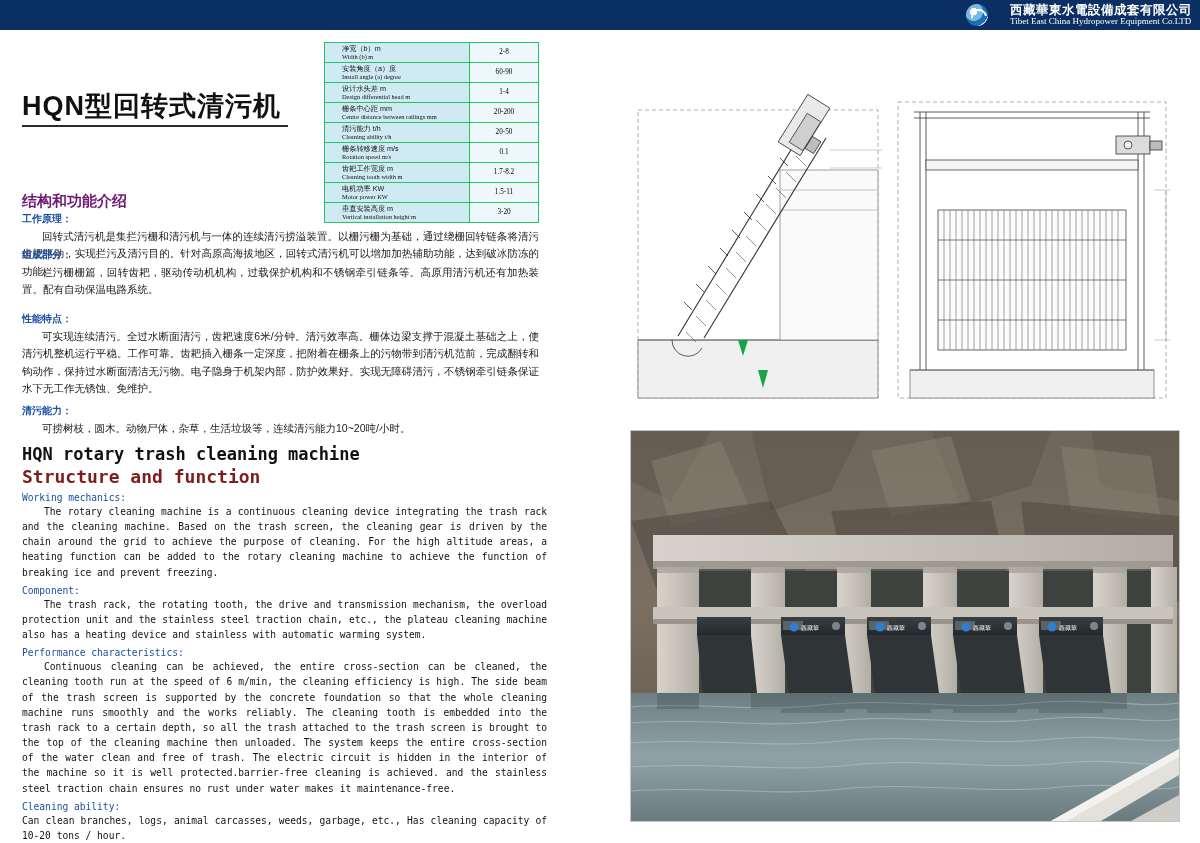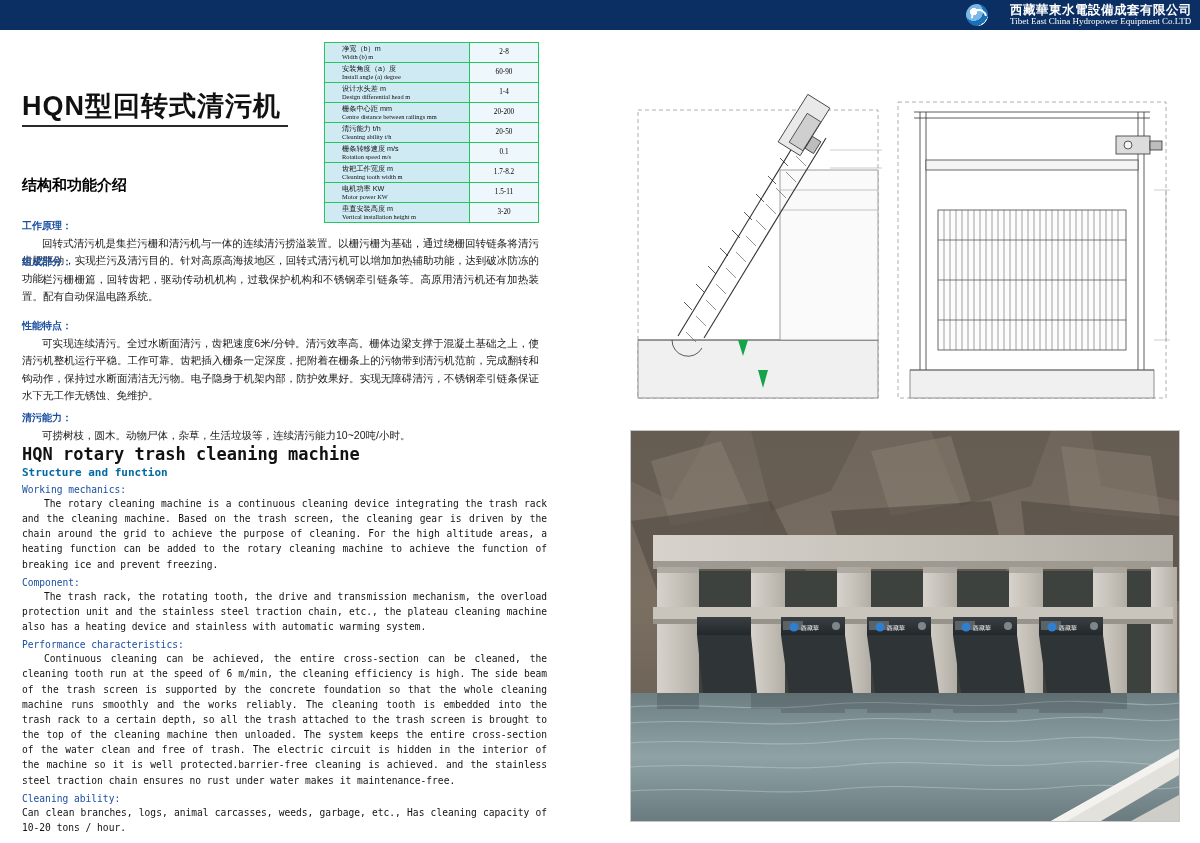--- a/index.html
+++ b/index.html
@@ -60,33 +60,33 @@
     letter-spacing: 1px;
   }
   .title-cn-underline {
     position: absolute;
     left: 22px; top: 125px;
     width: 266px; height: 2px;
     background: #2a2a2a;
   }
   .subtitle-cn {
     position: absolute;
-    left: 22px; top: 176px;
+    left: 22px; top: 192px;
     font-size: 15px;
     font-weight: bold;
-    color: #000000;
+    color: #701a75;
     text-align: center;
   }
 
   .cn-body { position: absolute; left: 22px; width: 525px; }
   .cn-head {
     color: #1b4fa0;
     font-size: 10px;
     font-weight: bold;
-    margin: 7px 0 2px 0;
+    margin: 0 0 2px 0;
   }
   .cn-para {
     color: #1a1a1a;
     font-size: 10.5px;
     line-height: 1.65;
     margin: 0 8px 9px 0;
     text-align: justify;
     text-indent: 20px;
   }
 
@@ -124,22 +124,22 @@
     left: 22px;
     width: 525px;
     font-family: "DejaVu Sans Mono", monospace;
   }
   .en-title {
     font-size: 17px;
     color: #111;
     margin: 0 0 2px 0;
   }
   .en-subtitle {
-    font-size: 11px;
-    color: #0369a1;
+    font-size: 18px;
+    color: #7f1d1d;
     margin: 0 0 3px 0;
   }
   .en-head {
     color: #1b4fa0;
     font-size: 9.6px;
     margin: 5px 0 1px 0;
   }
   .en-para {
     color: #111;
     font-size: 9.6px;

